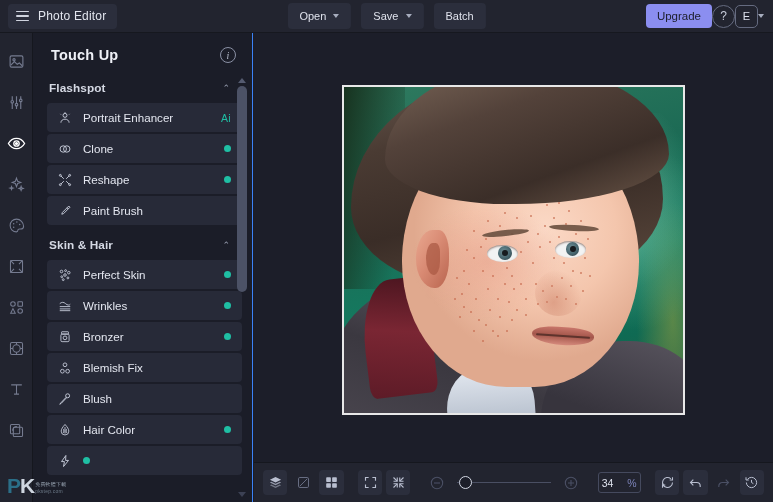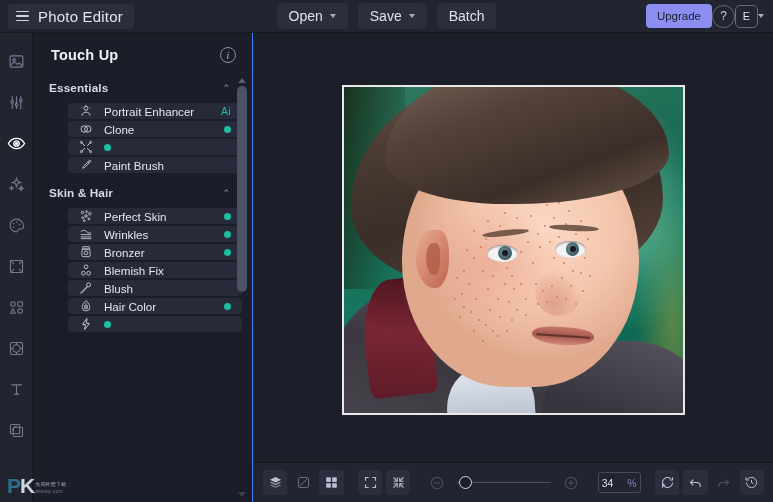--- a/index.html
+++ b/index.html
@@ -16,32 +16,32 @@
     position: absolute; left: 0; top: 0; width: 773px; height: 33px;
     background: #22242f;
     display: flex; align-items: center;
     border-bottom: 1px solid #16181f;
   }
   .brand {
     display: flex; align-items: center; gap: 9px;
     height: 25px; margin-left: 8px; padding: 0 11px 0 8px;
     background: #2b2e3c; border-radius: 4px; cursor: pointer;
   }
-  .brand-label { font-size: 15px; color: #e2e5ee; letter-spacing: .2px; }
+  .brand-label { font-size: 12px; color: #e2e5ee; letter-spacing: .2px; }
   .hamburger { display: flex; flex-direction: column; justify-content: center; gap: 3px; width: 13px; }
   .hamburger i { display: block; height: 1.5px; background: #cfd3de; border-radius: 1px; }
 
   .center-group {
     position: absolute; left: 50%; transform: translateX(-50%);
     display: flex; align-items: center; gap: 10px;
   }
   .tbtn {
     display: flex; align-items: center; gap: 7px;
     height: 26px; padding: 0 12px; border-radius: 4px;
-    background: #2b2e3c; color: #dfe2ec; font-size: 14px;
+    background: #2b2e3c; color: #dfe2ec; font-size: 11px;
     cursor: pointer; border: none; white-space: nowrap;
   }
   .caret { width: 0; height: 0; border-left: 3.5px solid transparent; border-right: 3.5px solid transparent; border-top: 4px solid #a7adbe; }
 
   .right-group {
     position: absolute; right: 9px; display: flex; align-items: center; 
   }
   .upgrade {
     height: 24px; padding: 0 11px; border-radius: 4px;
     background: #8b8ef0; color: #1c1e2b; font-size: 11.5px;
@@ -94,22 +94,22 @@
   }
   .section-head {
     display: flex; align-items: center; justify-content: space-between;
     padding: 8px 22px 8px 16px; cursor: pointer;
   }
   .section-title { font-size: 11.8px; color: #d5d9e4; font-weight: bold; letter-spacing: .1px; }
   .chev { color: #9aa0b2; font-size: 9px; line-height: 1; }
   .tool-list { padding: 0 10px 0 14px; display: flex; flex-direction: column; gap: 2px; }
   .tool {
     display: flex; align-items: center; gap: 11px;
-    height: 16px; padding: 0 11px 0 10px;
-    background: #272a38; border-radius: 4px; cursor: pointer; margin-left: 21px;
+    height: 29px; padding: 0 11px 0 10px;
+    background: #272a38; border-radius: 4px; cursor: pointer;
   }
   .tool-ico { width: 15px; display: flex; align-items: center; justify-content: center; color: #c8cddb; flex: 0 0 15px; }
   .tool-name { font-size: 11.6px; color: #e3e6ef; flex: 1; white-space: nowrap; }
   .dot { width: 7px; height: 7px; border-radius: 50%; background: #1fbfa4; flex: 0 0 7px; }
   .ai-badge { font-size: 10.5px; color: #1fbfa4; letter-spacing: .3px; }
   .spacer8 { height: 5px; }
 
   
   .pscroll { position: absolute; right: 5px; top: 53px; width: 10px; bottom: 22px; }
   .pscroll-up, .pscroll-down {
@@ -395,21 +395,21 @@
     </div>
   </div>
 
   <div class="panel">
     <div class="panel-head">
       <span class="panel-title">Touch Up</span>
       <span class="info-icon">i</span>
     </div>
 
     <div class="section-head">
-      <span class="section-title">Essentials</span>
+      <span class="section-title">Flashspot</span>
       <span class="chev">⌃</span>
     </div>
     <div class="tool-list">
 
       <div class="tool">
         <span class="tool-ico">
           <svg width="14" height="14" viewBox="0 0 24 24" fill="none" stroke="currentColor" stroke-width="1.6">
             <circle cx="12" cy="7.5" r="3.4"></circle>
               <path d="M5 20c0-3.6 3.2-6 7-6s7 2.4 7 6"></path>
             <path d="M4 5l1 1M20 5l-1 1M12 2v1.4"></path>
@@ -433,20 +433,21 @@
       <div class="tool">
         <span class="tool-ico">
           <svg width="14" height="14" viewBox="0 0 24 24" fill="none" stroke="currentColor" stroke-width="1.6">
             <path d="M5 5l5 5M19 5l-5 5M5 19l5-5M19 19l-5-5"></path>
             <circle cx="4" cy="4" r="1.6"></circle>
               <circle cx="20" cy="4" r="1.6"></circle>
             <circle cx="4" cy="20" r="1.6"></circle>
               <circle cx="20" cy="20" r="1.6"></circle>
           </svg>
         </span>
+        <span class="tool-name">Reshape</span>
         <span class="dot"></span>
       </div>
 
       <div class="tool">
         <span class="tool-ico">
           <svg width="14" height="14" viewBox="0 0 24 24" fill="none" stroke="currentColor" stroke-width="1.6">
             <path d="M18.5 3.5l2 2-11 11-3 1 1-3z"></path>
               <path d="M15.5 6.5l2 2"></path>
           </svg>
         </span>

